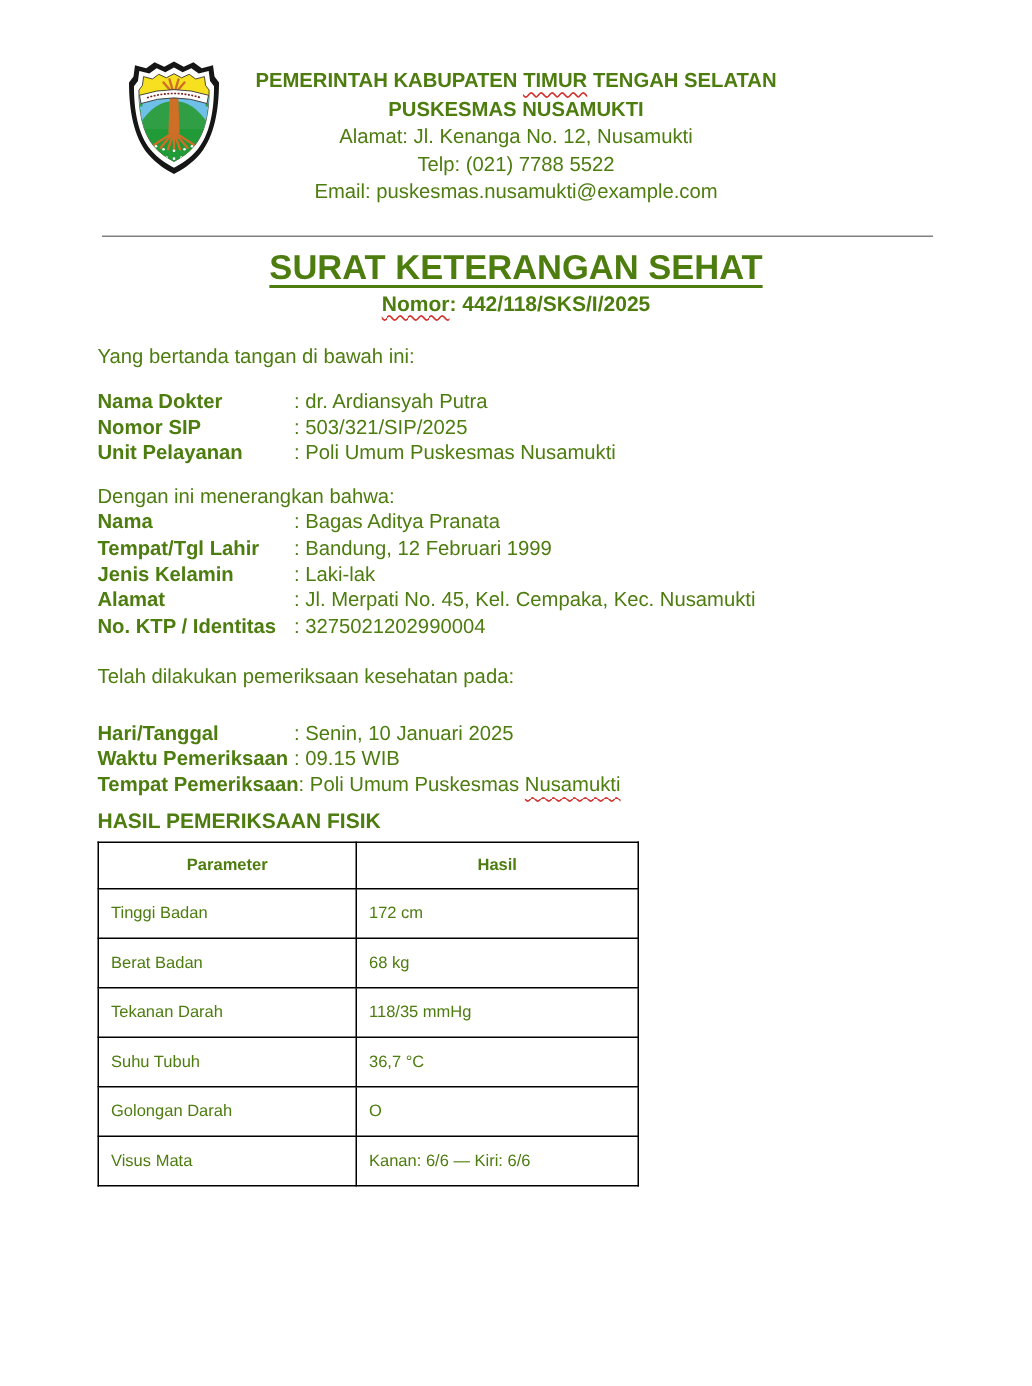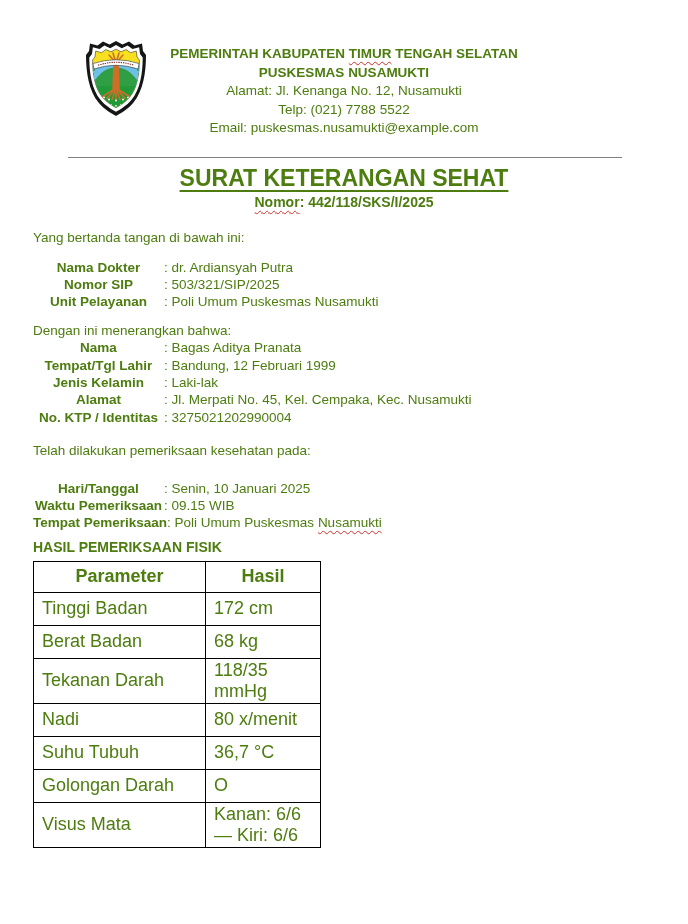--- a/index.html
+++ b/index.html
@@ -47,46 +47,46 @@
     text-underline-offset:4px;
   }
   .doc-number {
     margin-top:2px;
     text-align:center;
     font-size:14px; font-weight:bold;
     line-height:17px;
   }
 
   
-  .content { padding:0 33px; font-size:13.5px; }
+  .content { padding:0 65px; font-size:13.5px; }
   .para { line-height:17px; }
   .p-intro1 { margin-top:18px; }
   .p-intro2 { margin-top:12px; }
   .p-intro3 { margin-top:16px; }
 
   .kv-block { }
   .kv-doctor  { margin-top:13px; }
   .kv-patient { margin-top:0; }
   .kv-exam    { margin-top:21px; }
   .kv-row { display:flex; line-height:17.3px; }
-  .kv-label { font-weight:bold; min-width:131px; flex-shrink:0;text-align:center; }
+  .kv-label { font-weight:bold; min-width:131px; flex-shrink:0; }
   .kv-value { }
 
   .section-heading {
     margin-top:7px;
     font-size:14px; font-weight:bold;
     line-height:17px;
   }
 
   
   .exam-table {
     margin-top:5px;
     border-collapse:collapse;
-    width:288px;
-    font-size:18px;
+    width:361px;
+    font-size:11px;
   }
   .exam-table th, .exam-table td {
     border:1px solid #000;
   }
   .exam-table th {
     height:28px;
     font-weight:bold;
     text-align:center;
     vertical-align:middle;
   }
@@ -258,24 +258,20 @@
         </tr>
         <tr>
           <td class="col-param">Berat Badan</td>
           <td>68 kg</td>
         </tr>
         <tr>
           <td class="col-param">Tekanan Darah</td>
           <td>118/35 mmHg</td>
         </tr>
         <tr>
-          <td class="col-param">Nadi</td>
-          <td>80 x/menit</td>
-        </tr>
-        <tr>
           <td class="col-param">Suhu Tubuh</td>
           <td>36,7 °C</td>
         </tr>
         <tr>
           <td class="col-param">Golongan Darah</td>
           <td>O</td>
         </tr>
         <tr>
           <td class="col-param">Visus Mata</td>
           <td>Kanan: 6/6 — Kiri: 6/6</td>

